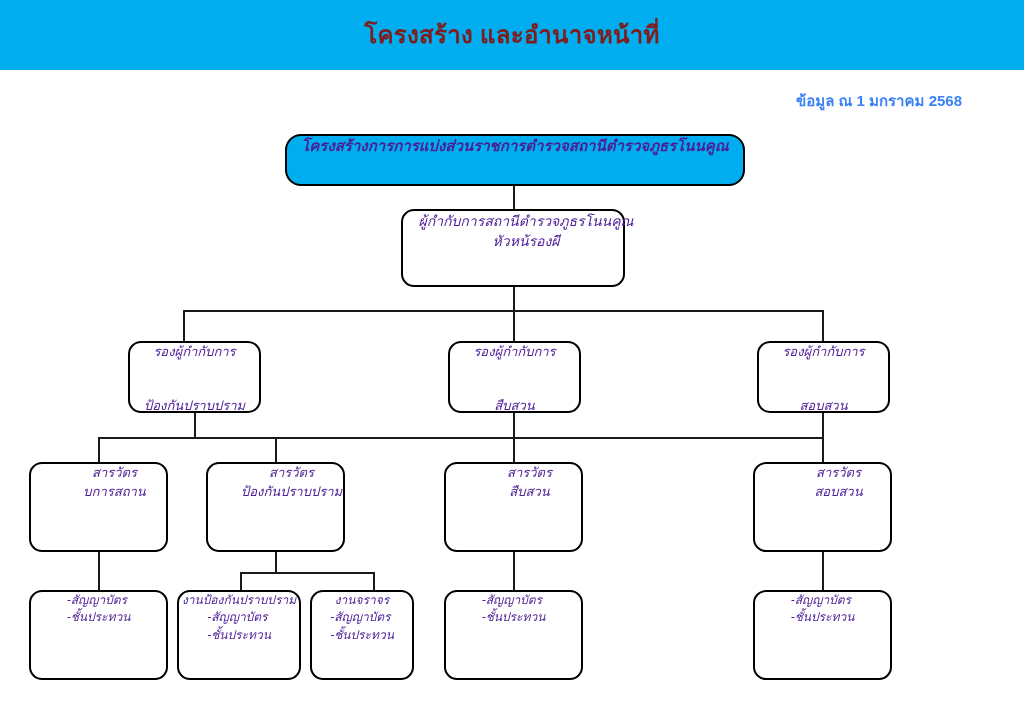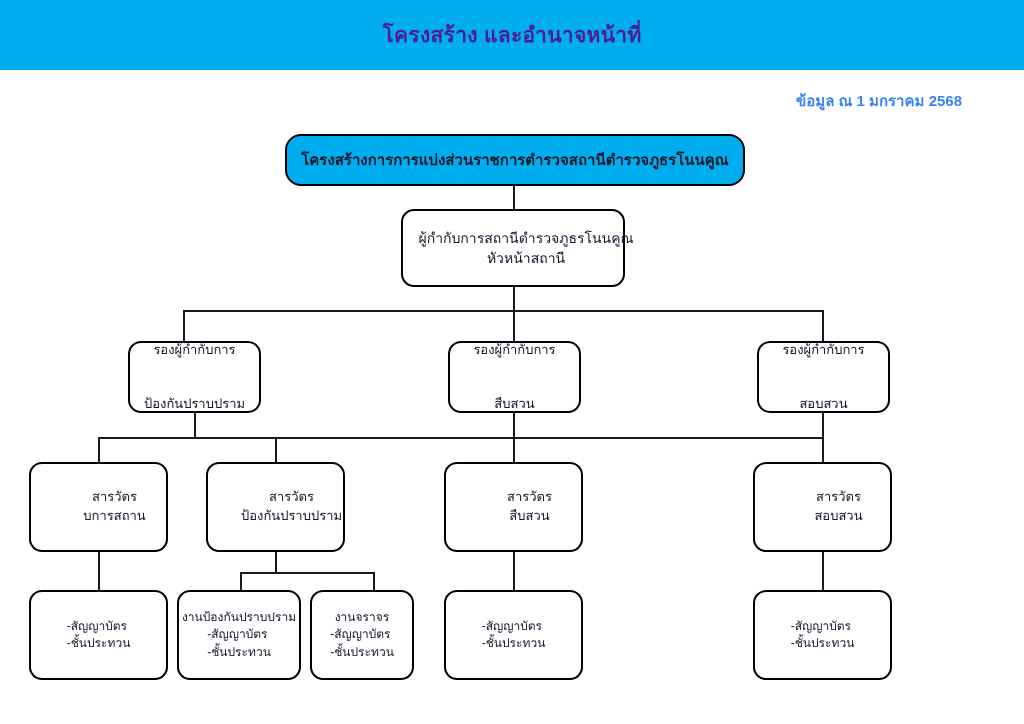--- a/index.html
+++ b/index.html
@@ -24,23 +24,23 @@
     left: 0;
     top: 0;
     width: 1024px;
     height: 70px;
     background: #00AEEF;
     display: flex;
     align-items: center;
     justify-content: center;
   }
   .header-title {
-    font-size: 21px;
+    font-size: 24px;
     font-weight: bold;
-    color: #4c1d95;
+    color: #7f1d1d;
     letter-spacing: 0.3px;
     line-height: 1.2;
     text-align: center;
   }
   .date-stamp {
     position: absolute;
     right: 62px;
     top: 89px;
     font-size: 15px;
     font-weight: bold;
@@ -51,24 +51,25 @@
   
   .node {
     position: absolute;
     box-sizing: border-box;
     border: 2px solid #000000;
     border-radius: 13px;
     background: #ffffff;
     display: flex;
     flex-direction: column;
     align-items: center;
-    justify-content: center;
+    justify-content: flex-start;
     text-align: center;
-    color: #0f172a;
+    color: #4c1d95;
     z-index: 3;
+    font-style: italic;
   }
   .node .line {
     display: block;
     line-height: 1.45;
     white-space: nowrap;
   }
 
   
   .node-banner {
     background: #00AEEF;
@@ -118,21 +119,21 @@
   <div class="date-stamp">ข้อมูล ณ 1 มกราคม 2568</div>
 
   <div class="node node-banner" style="left:285px; top:134px; width:460px; height:52px;">
     <span class="line">โครงสร้างการการแบ่งส่วนราชการตำรวจสถานีตำรวจภูธรโนนคูณ</span>
   </div>
 
   <div class="conn v" style="left:513px; top:186px; height:23px;"></div>
 
   <div class="node node-l1" style="left:401px; top:209px; width:224px; height:78px;">
     <span class="line">ผู้กำกับการสถานีตำรวจภูธรโนนคูณ</span>
-    <span class="line">หัวหน้าสถานี</span>
+    <span class="line">หัวหน้รองผี</span>
   </div>
 
   <div class="conn v" style="left:513px; top:287px; height:24px;"></div>
   <div class="conn h" style="left:183px; top:310px; width:639px;"></div>
   <div class="conn v" style="left:183px; top:310px; height:31px;"></div>
   <div class="conn v" style="left:513px; top:310px; height:31px;"></div>
   <div class="conn v" style="left:822px; top:310px; height:31px;"></div>
 
   <div class="node node-l2" style="left:128px; top:341px; width:133px; height:72px;">
     <span class="line">รองผู้กำกับการ</span>

